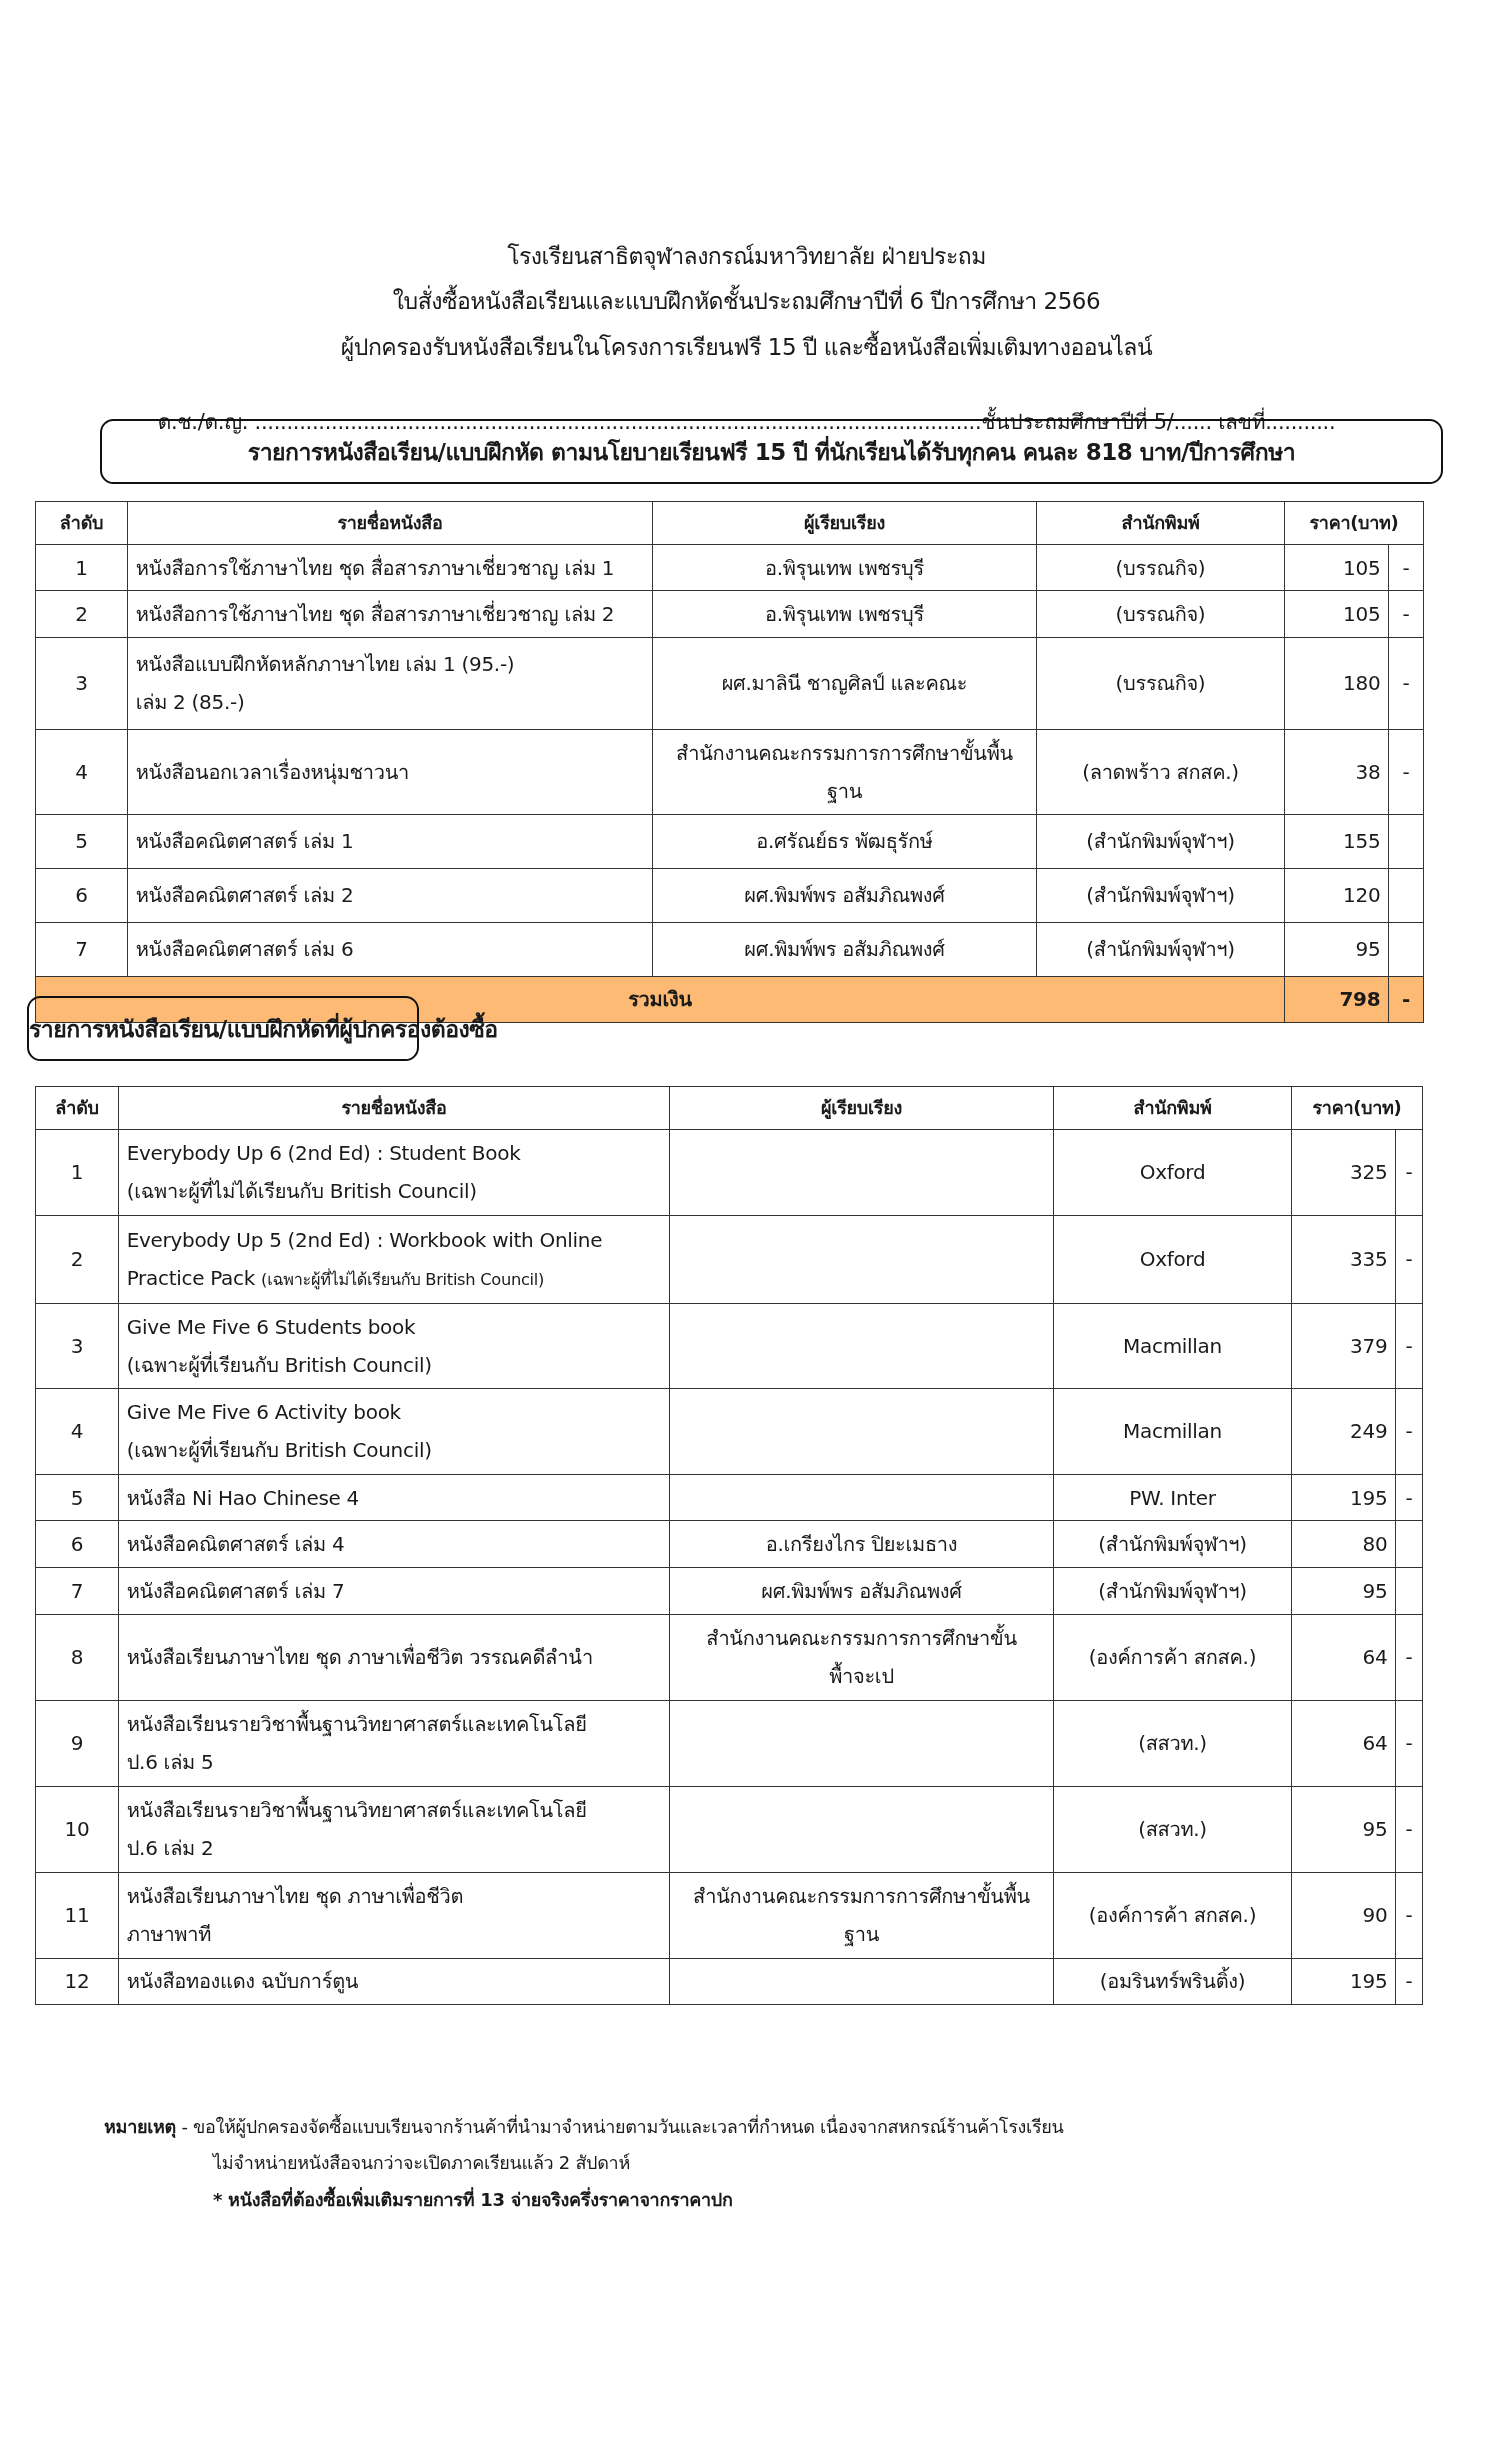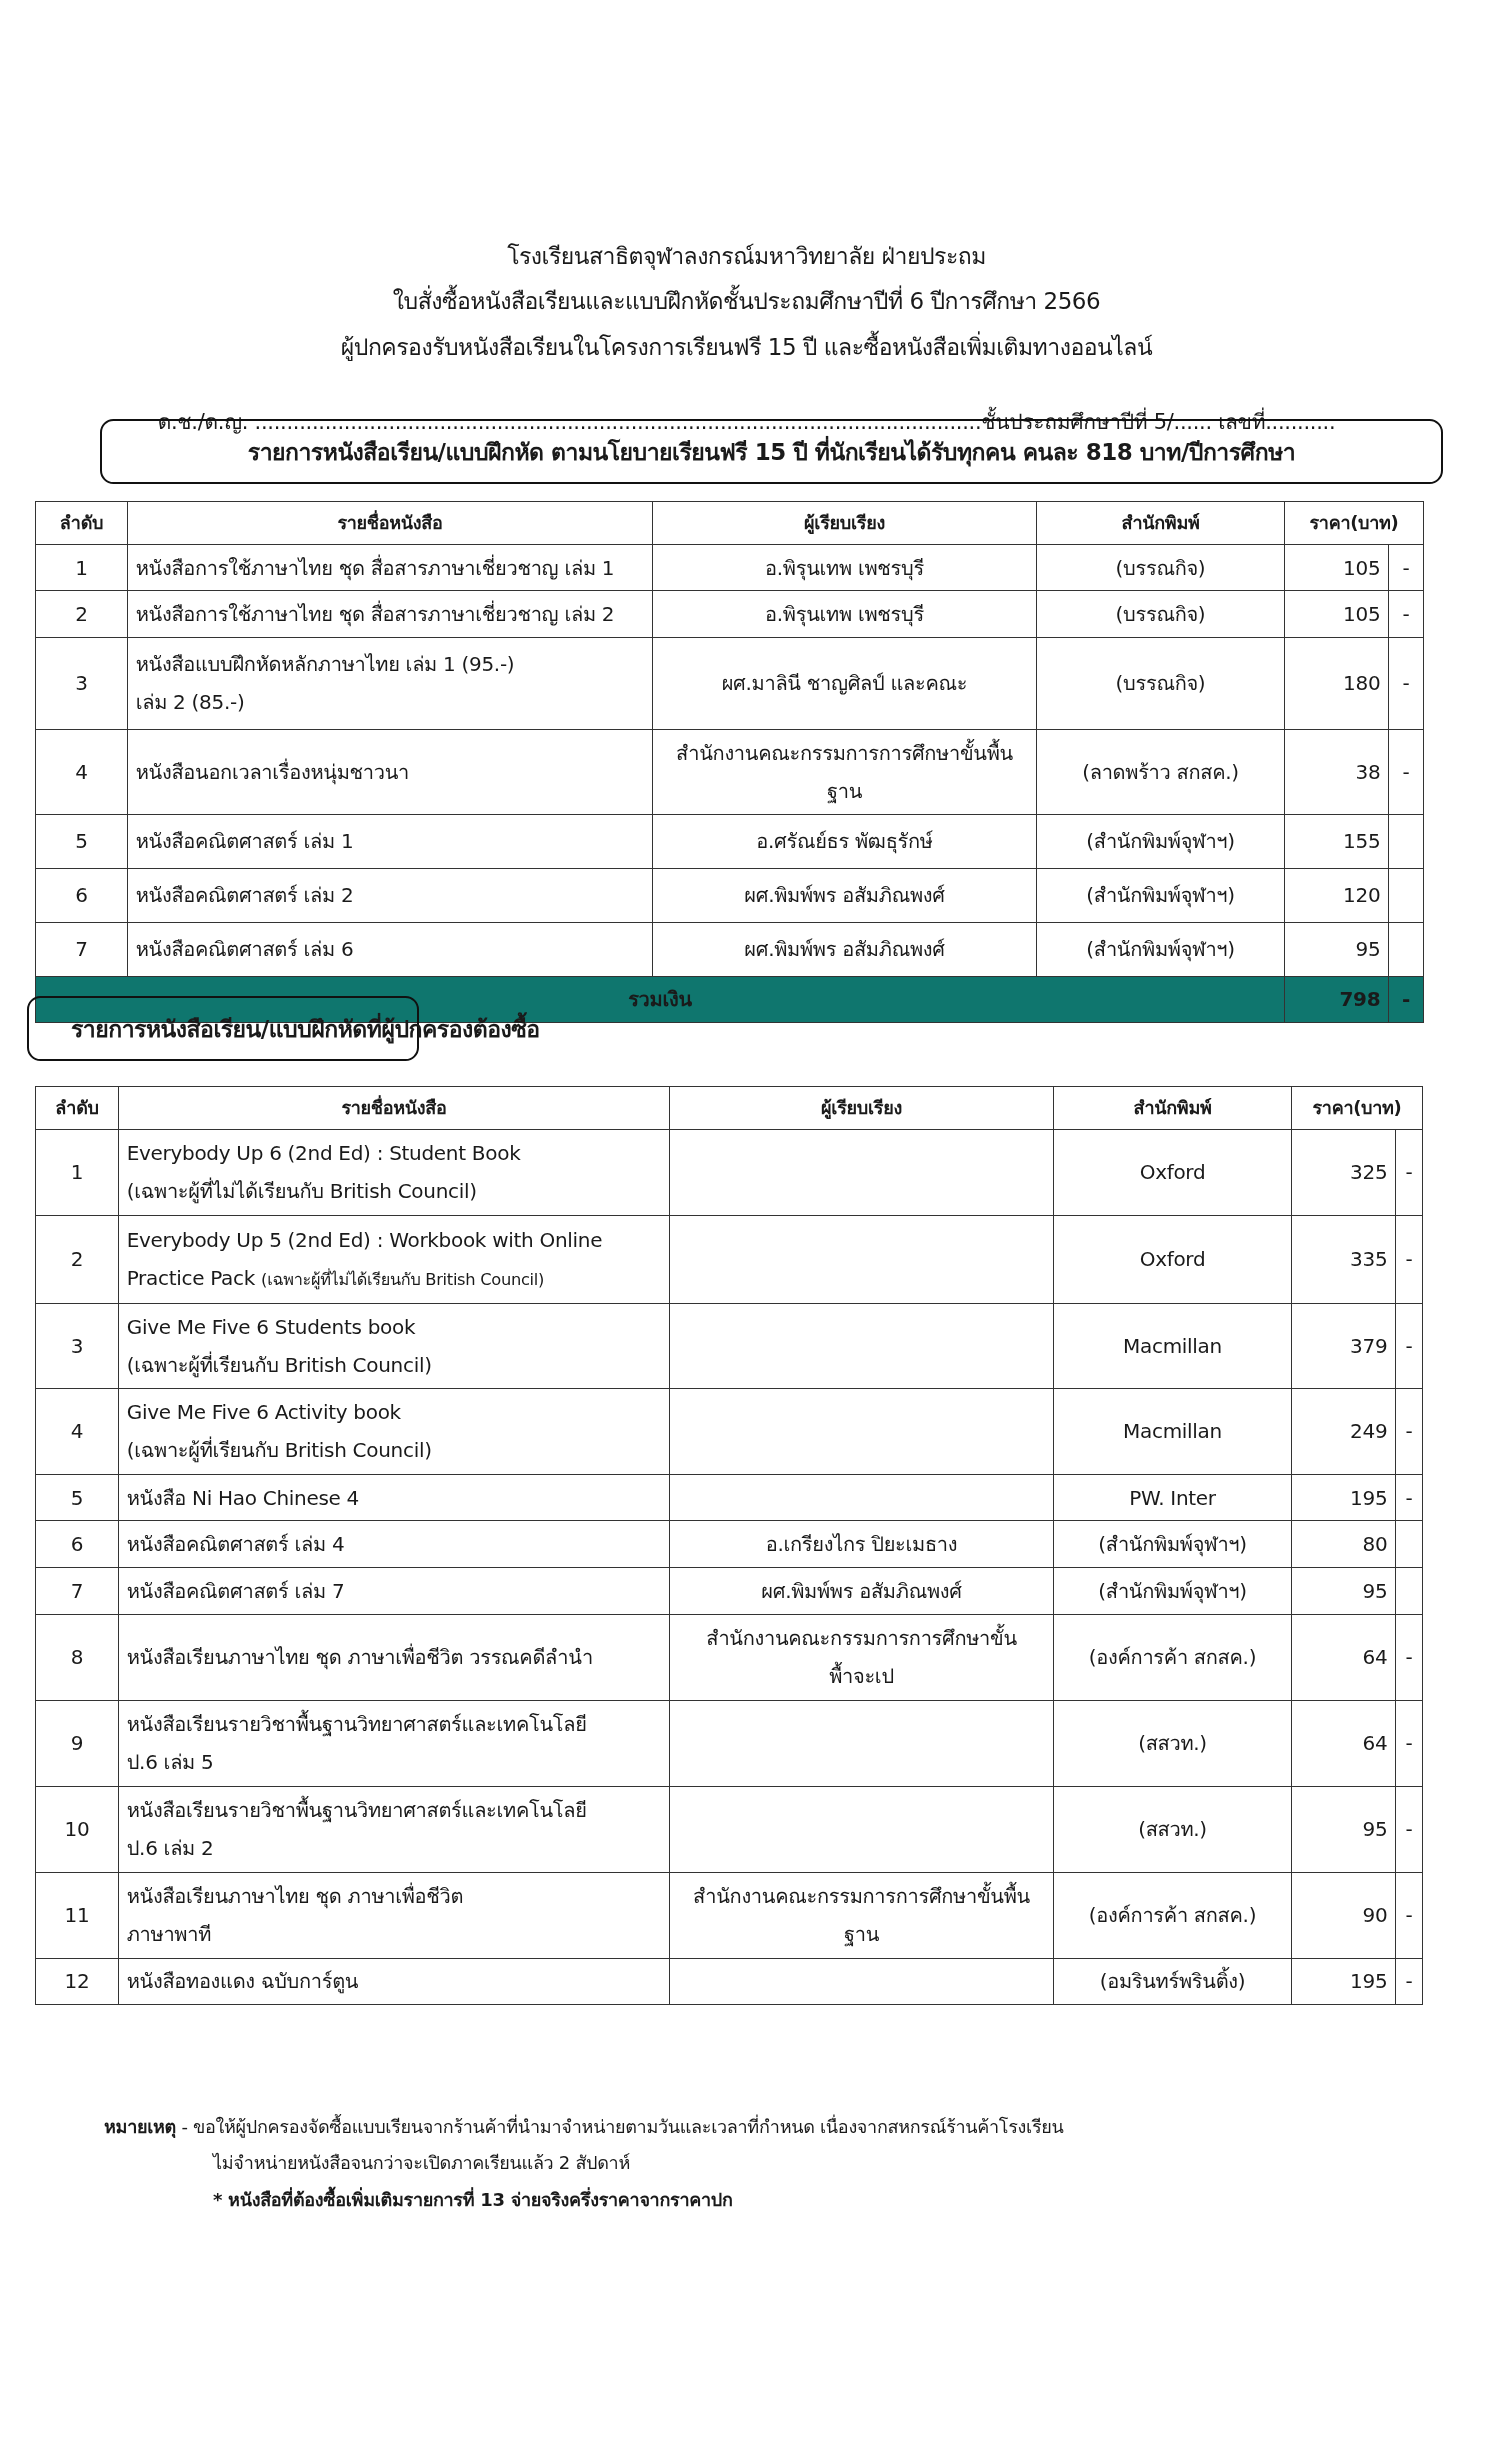--- a/index.html
+++ b/index.html
@@ -29,21 +29,21 @@
     border:1.9px solid #333; padding:3.8px 7.7px; vertical-align:middle;
     line-height:1.9; letter-spacing:-0.3px;
   }
   table.books th { font-weight:bold; text-align:center; font-size:18px; padding:3.8px 3.8px; }
   td.c-no { text-align:center; }
   td.c-name { text-align:left; }
   td.c-author, td.c-pub { text-align:center; }
   td.c-price { text-align:right; padding-right:13.4px; }
   td.c-dash { text-align:center; padding:3.8px 1.9px; }
   td.top { vertical-align:top; }
-  tr.total td { background:#0f766e; font-weight:bold; }
+  tr.total td { background:#fdba74; font-weight:bold; }
   .small { font-size:16.3px; }
   .notes { position:absolute; left:104px; font-size:18px; letter-spacing:-0.3px; }
   .notes .lbl { font-weight:bold; }
 </style>
 </head>
 <body>
 
 <div class="hdr-line" style="top:238px;">โรงเรียนสาธิตจุฬาลงกรณ์มหาวิทยาลัย ฝ่ายประถม</div>
 <div class="hdr-line" style="top:283px;">ใบสั่งซื้อหนังสือเรียนและแบบฝึกหัดชั้นประถมศึกษาปีที่ 6 ปีการศึกษา 2566</div>
 <div class="hdr-line" style="top:329px;">ผู้ปกครองรับหนังสือเรียนในโครงการเรียนฟรี 15 ปี และซื้อหนังสือเพิ่มเติมทางออนไลน์</div>
@@ -144,21 +144,21 @@
         <td class="c-dash"></td>
       </tr>
       <tr class="total" style="height: 42px;">
         <td colspan="4" style="text-align: center;">รวมเงิน</td>
         <td class="c-price">798</td>
         <td class="c-dash">-</td>
       </tr>
     </tbody>
 </table>
 
-<div class="sec-box" style="left:27px; top:996px; width:392px; height:65px; padding-left:42px;">
+<div class="sec-box" style="left:27px; top:996px; width:392px; height:65px; ">
   <span>รายการหนังสือเรียน/แบบฝึกหัดที่ผู้ปกครองต้องซื้อ</span>
 </div>
 
 <table class="books" id="t2" style="top:1086px;">
   <colgroup>
     <col style="width:83px">
       <col style="width:551px">
       <col style="width:384px">
     <col style="width:238px">
       <col style="width:104px">

